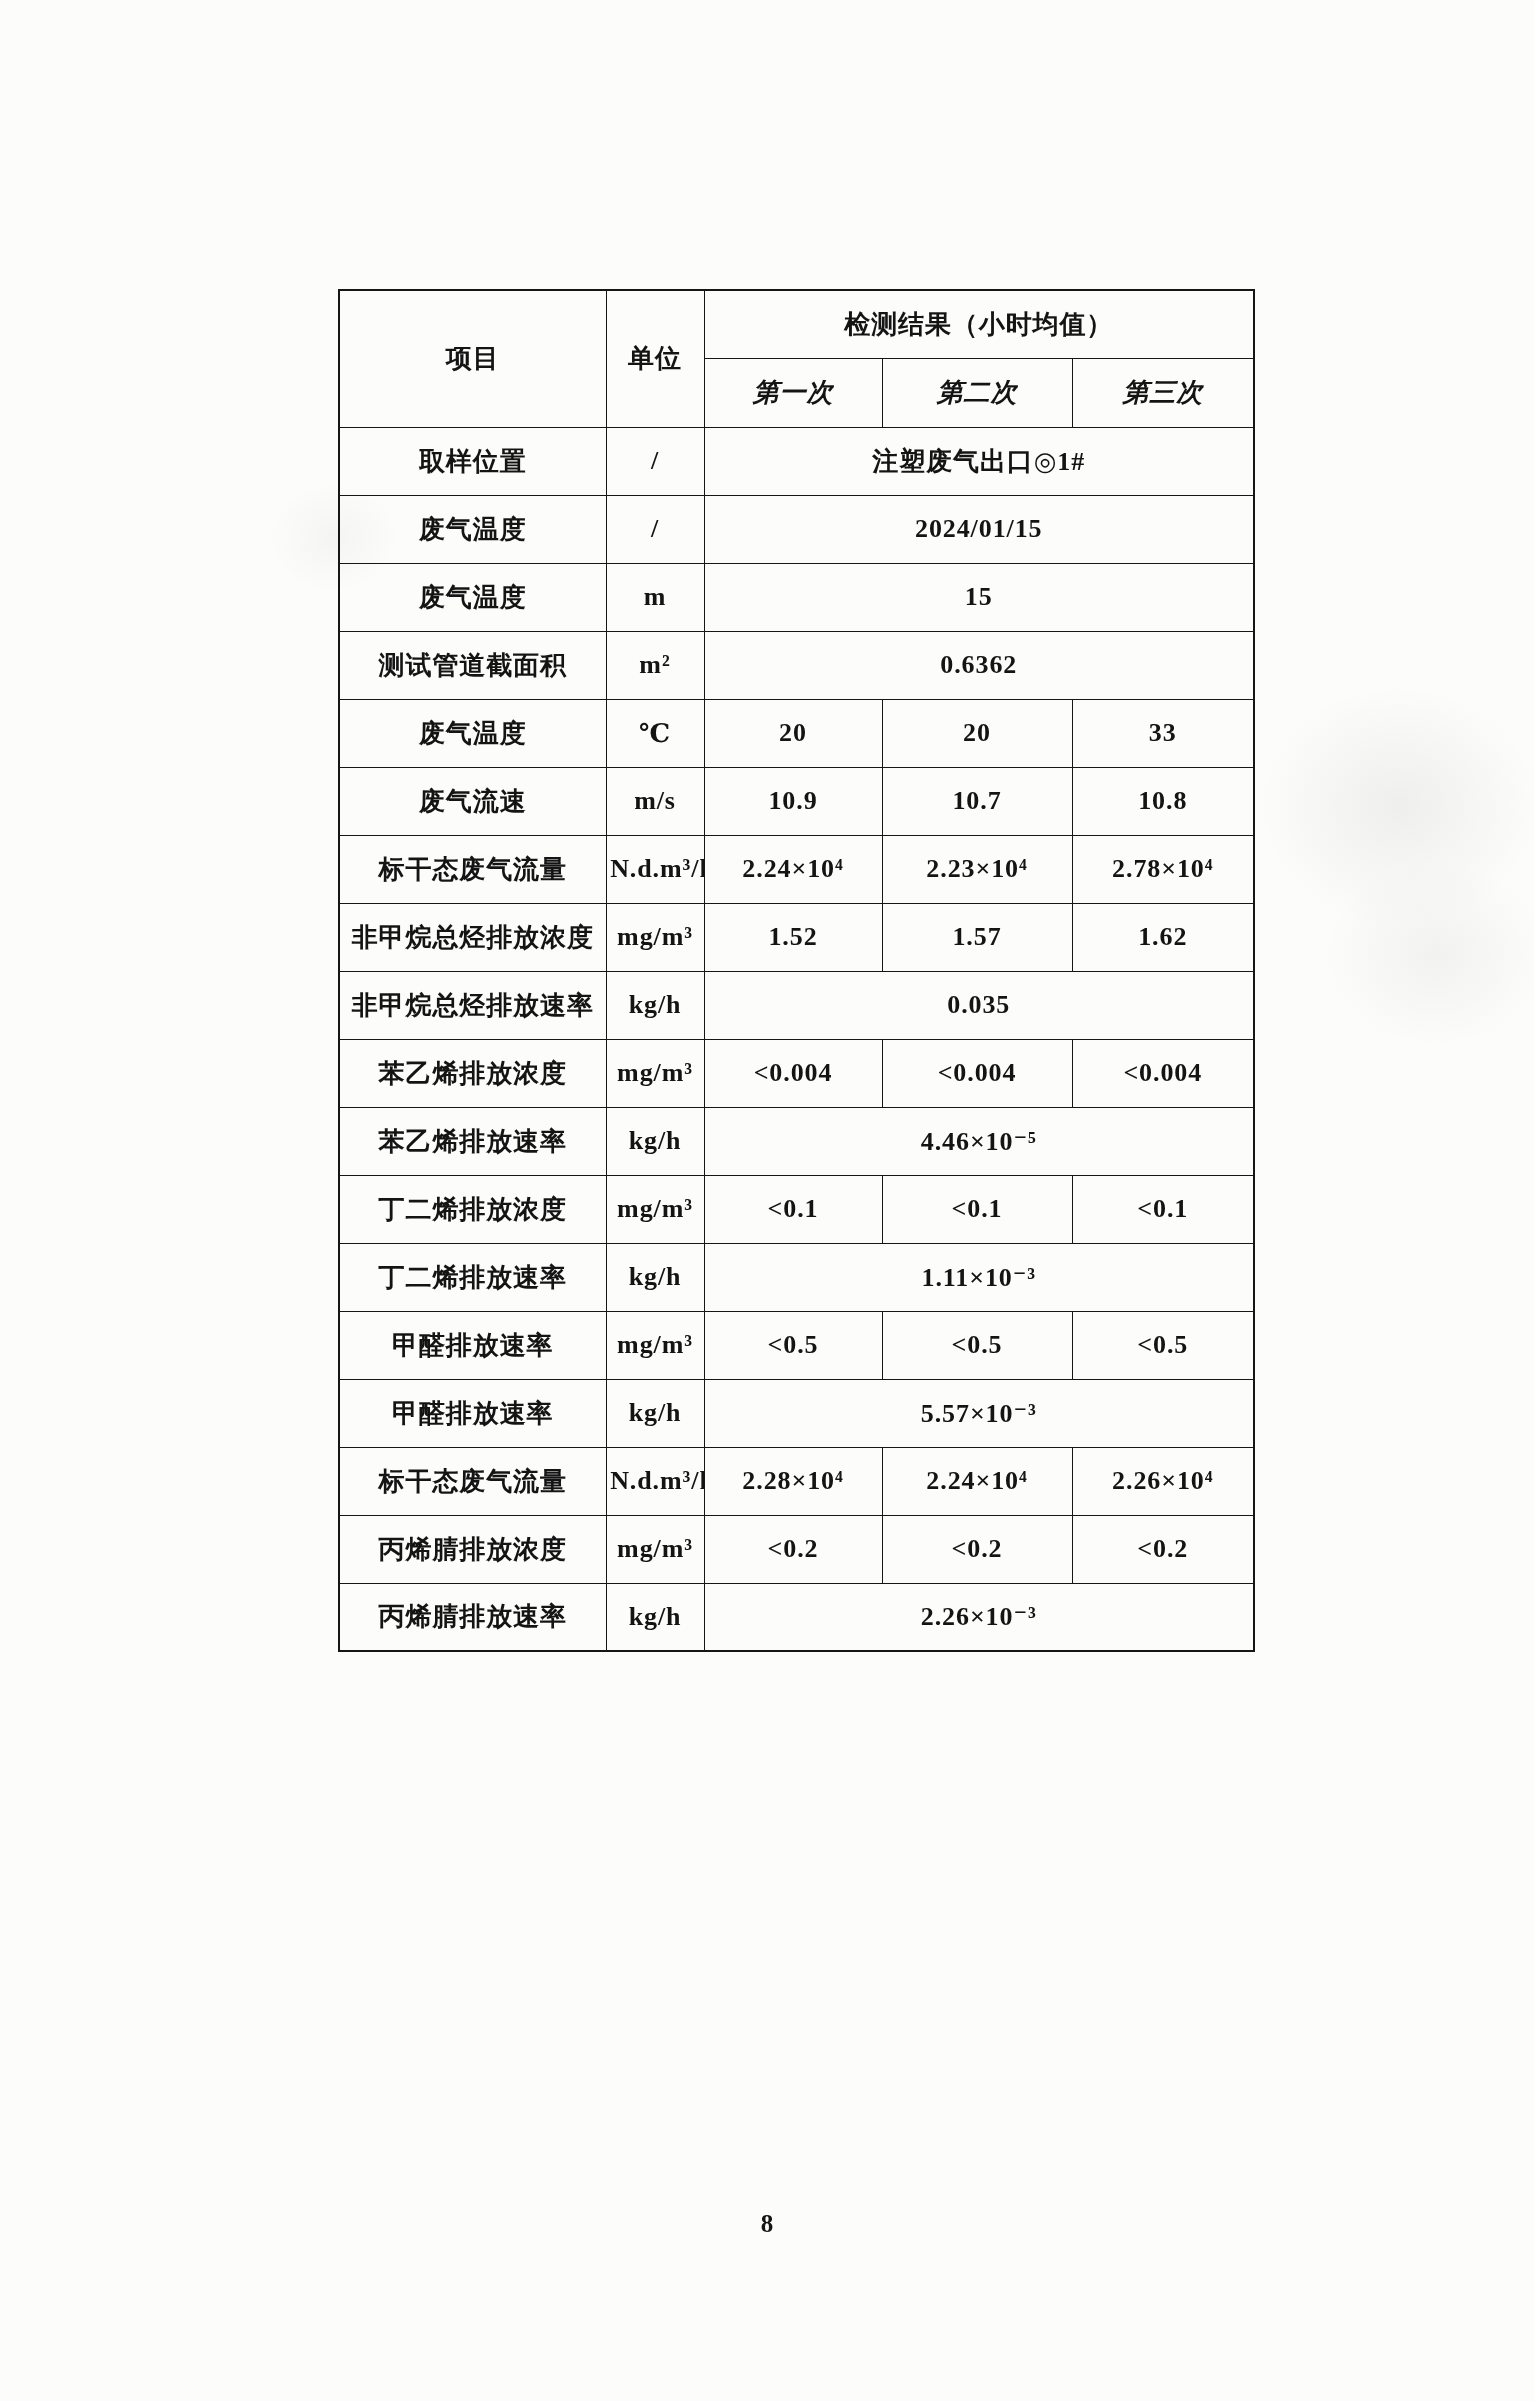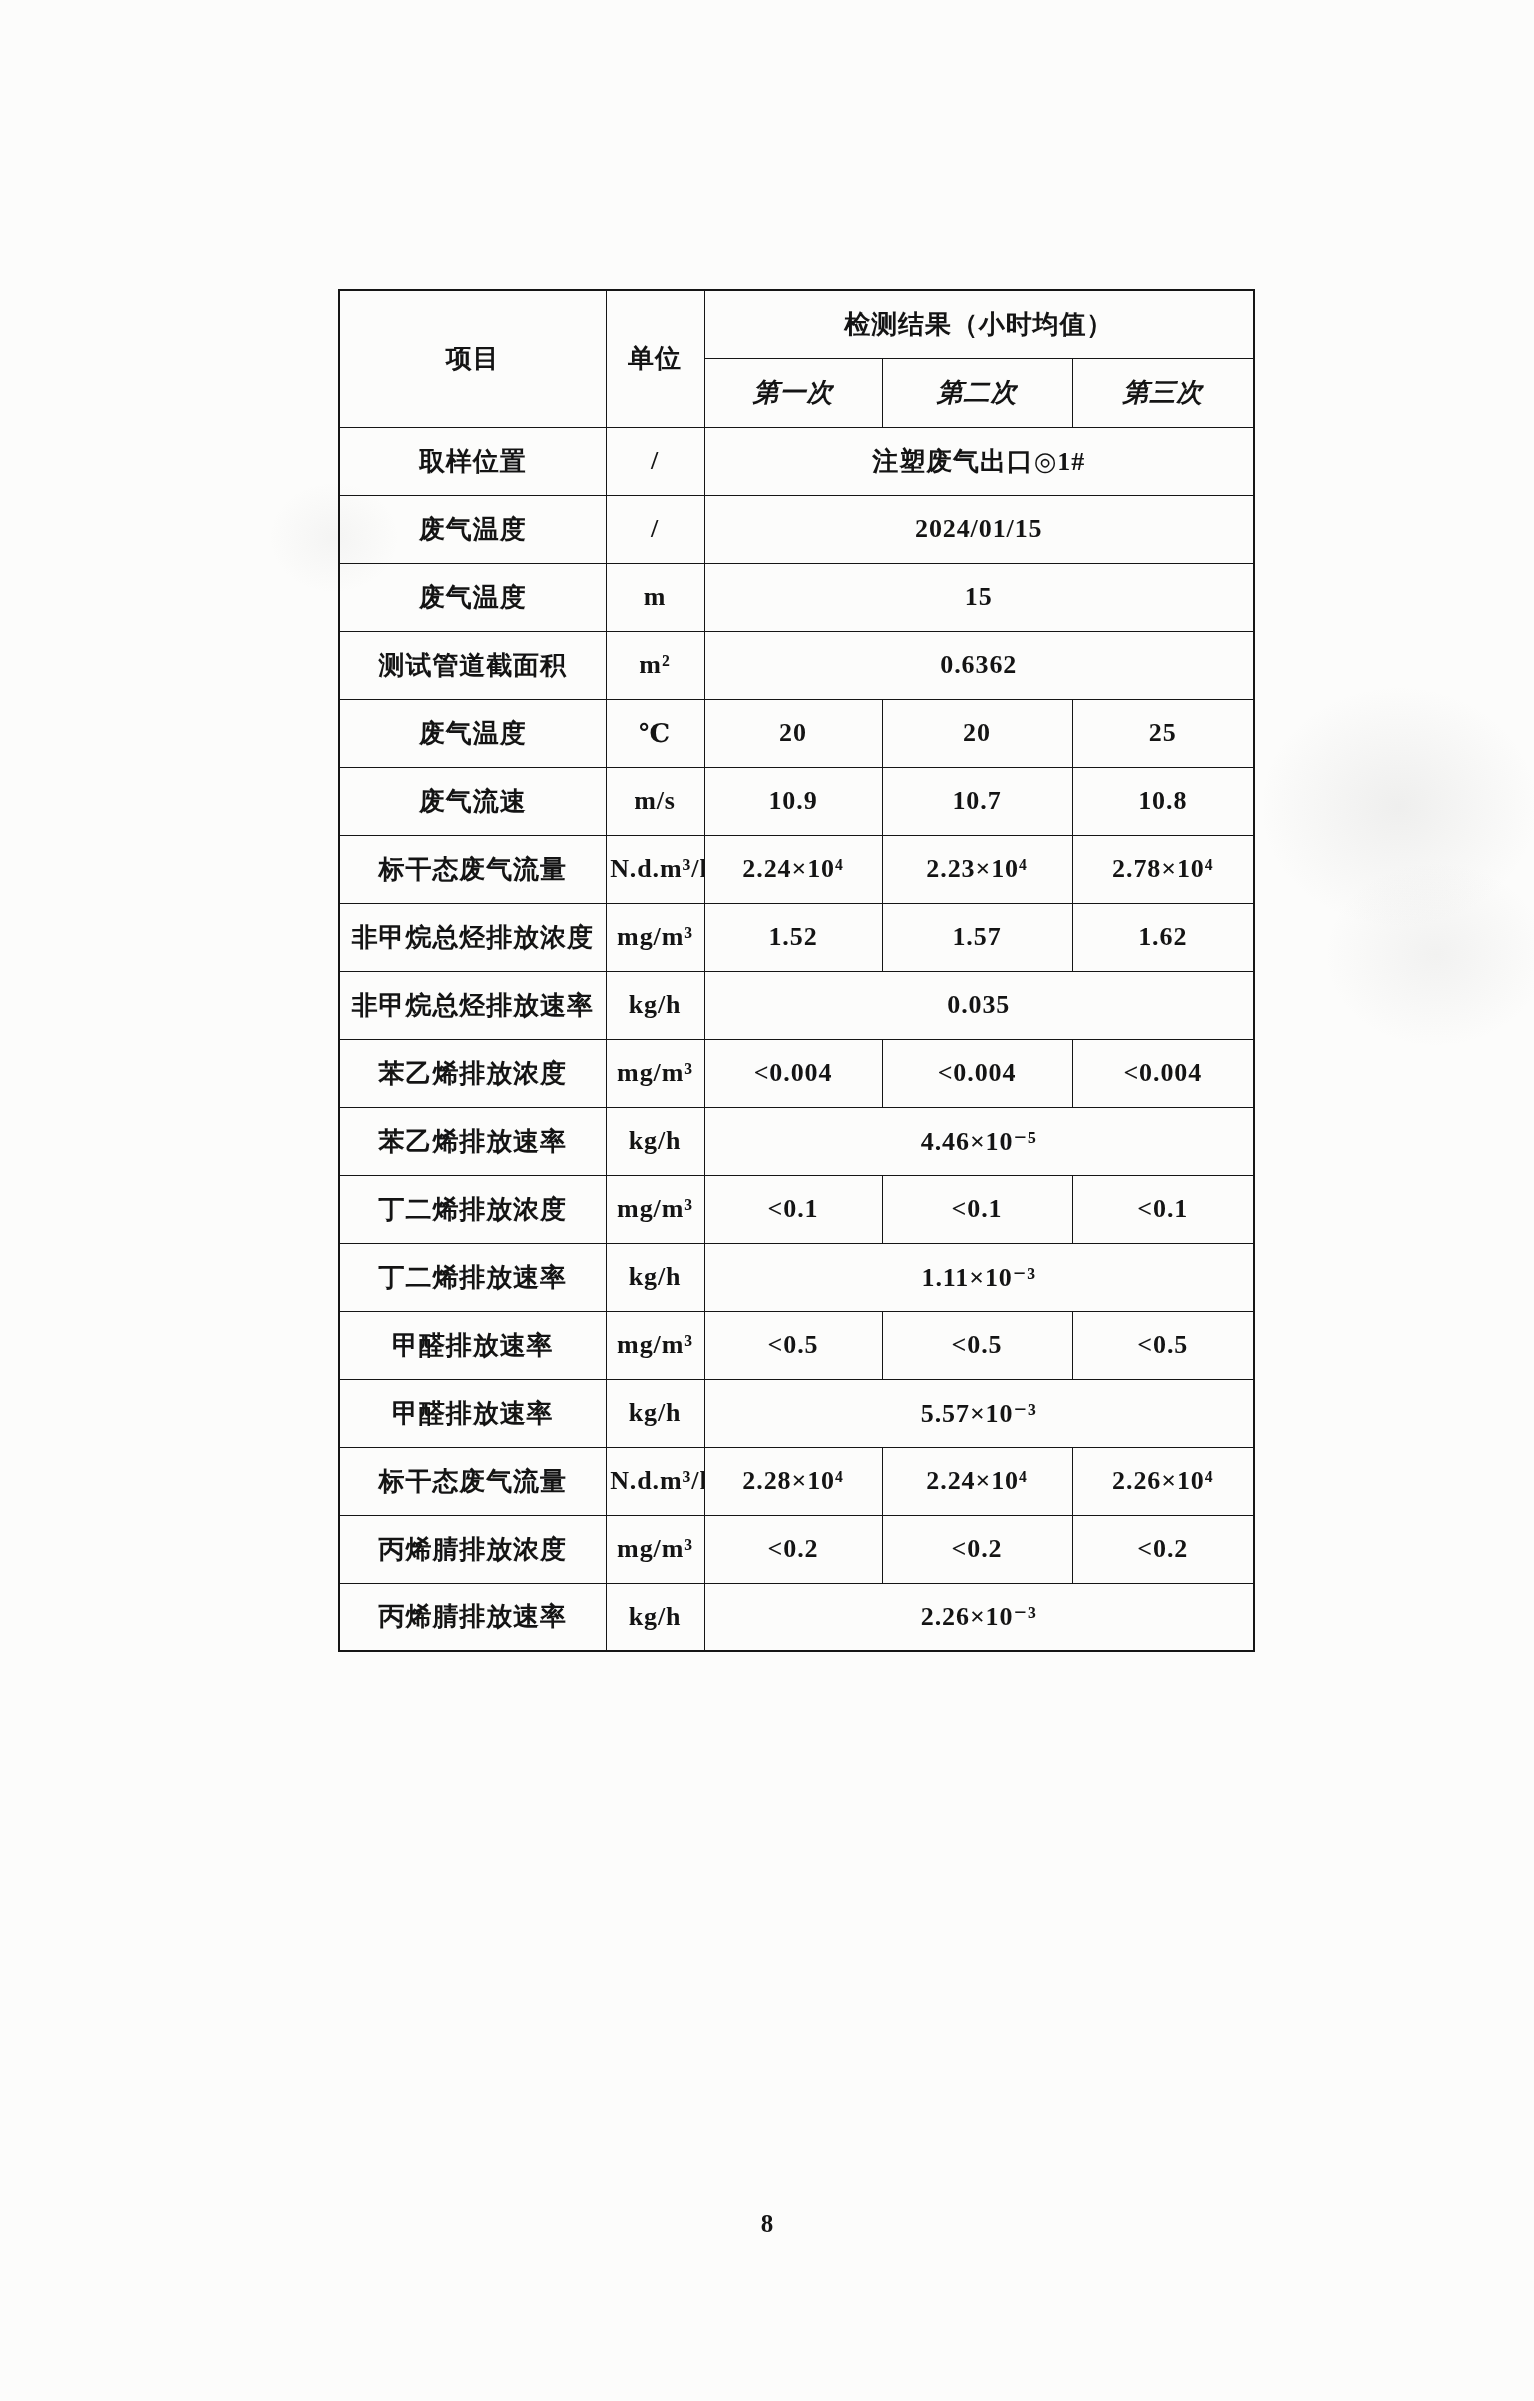--- a/index.html
+++ b/index.html
@@ -107,21 +107,21 @@
     <tr class="data">
       <td>测试管道截面积</td>
       <td class="val">m²</td>
       <td class="val" colspan="3">0.6362</td>
     </tr>
     <tr class="data">
       <td>废气温度</td>
       <td class="val">℃</td>
       <td class="val">20</td>
       <td class="val">20</td>
-      <td class="val">25</td>
+      <td class="val">33</td>
     </tr>
     <tr class="data">
       <td>废气流速</td>
       <td class="val">m/s</td>
       <td class="val">10.9</td>
       <td class="val">10.7</td>
       <td class="val">10.8</td>
     </tr>
     <tr class="data">
       <td>标干态废气流量</td>

